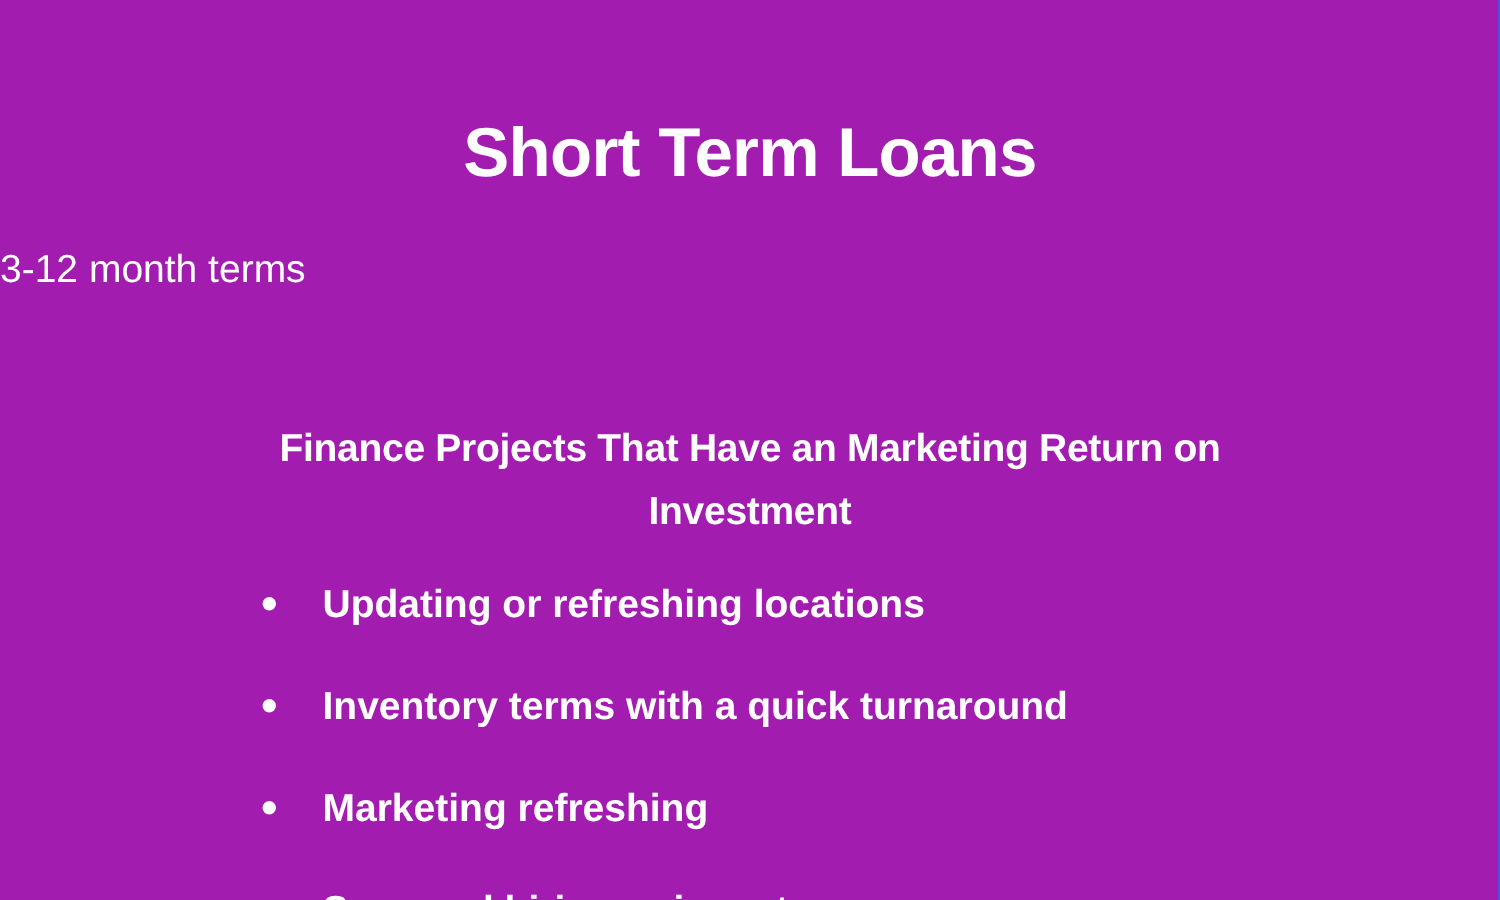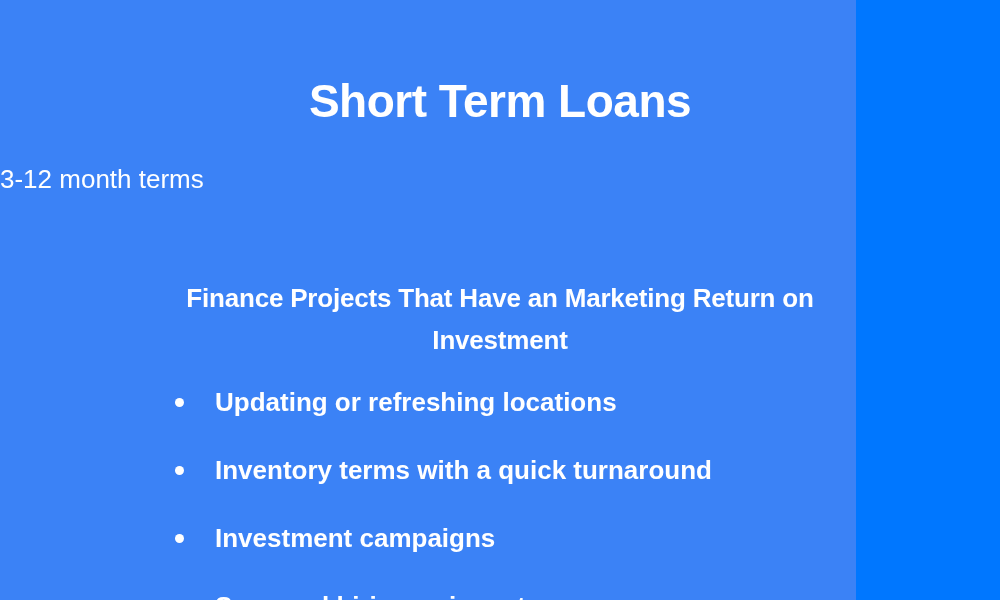--- a/index.html
+++ b/index.html
@@ -9,23 +9,23 @@
   body {
     width: 1000px;
     height: 600px;
     overflow: hidden;
     background: #0077ff;
     font-family: "Liberation Sans", sans-serif;
     -webkit-font-smoothing: antialiased;
   }
   .slide {
     position: relative;
-    width: 856px;
+    width: 999px;
     height: 600px;
-    background: #3b82f6;
+    background: #a21caf;
     overflow: hidden;
     box-sizing: border-box;
   }
   .title {
     position: absolute;
     top: 44px;
     left: 0;
     width: 1000px;
     text-align: center;
     color: #ffffff;
@@ -100,21 +100,21 @@
     <li class="bullet-item">
       <span class="bullet-dot"></span>
       <span>Updating or refreshing locations</span>
     </li>
     <li class="bullet-item">
       <span class="bullet-dot"></span>
       <span>Inventory terms with a quick turnaround</span>
     </li>
     <li class="bullet-item">
       <span class="bullet-dot"></span>
-      <span>Investment campaigns</span>
+      <span>Marketing refreshing</span>
     </li>
     <li class="bullet-item">
       
       <span>Seasonal hiring or inventory</span>
     </li>
   </ul>
 
 </div>
 
 </body></html>

